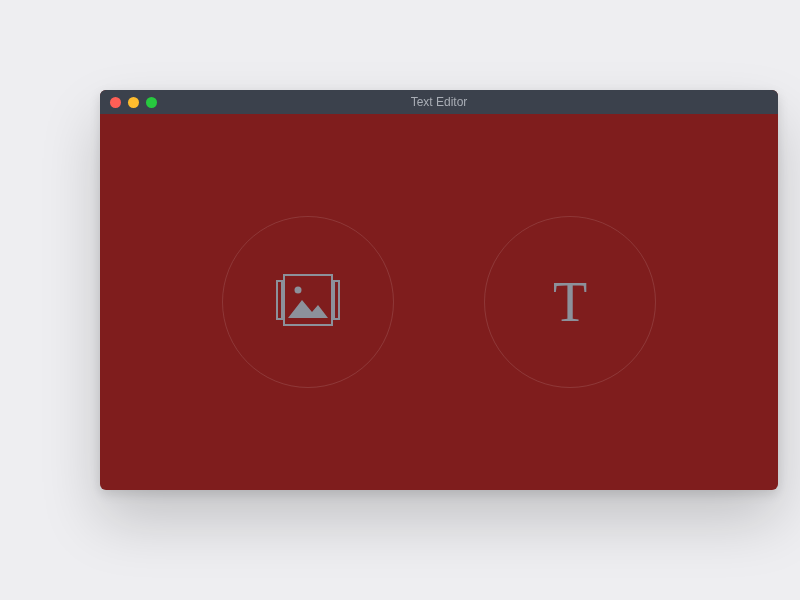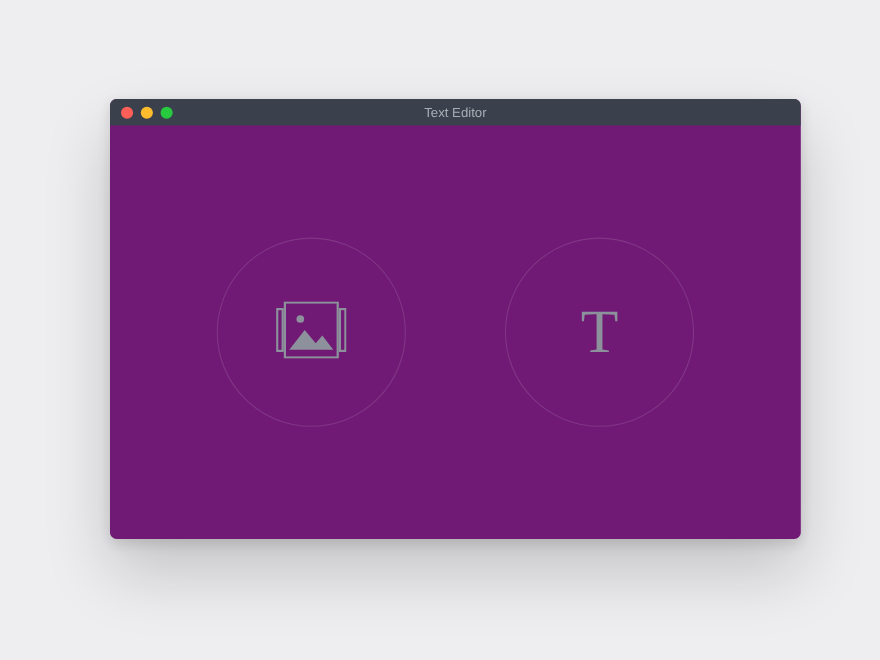--- a/index.html
+++ b/index.html
@@ -8,23 +8,23 @@
     width: 800px;
     height: 600px;
     background: #eeeef1;
     font-family: -apple-system, "Helvetica Neue", Arial, sans-serif;
     overflow: hidden;
   }
   .window {
     position: absolute;
     left: 100px;
     top: 90px;
-    width: 628px;
+    width: 678px;
     height: 400px;
-    background: #701a75;
+    background: #7f1d1d;
     border-radius: 6px;
     box-shadow: 0 30px 60px rgba(0,0,0,0.18), 0 4px 12px rgba(0,0,0,0.12);
     overflow: hidden;
   }
   .titlebar {
     height: 24px;
     background: #3b414c;
     display: flex;
     align-items: center;
     position: relative;

